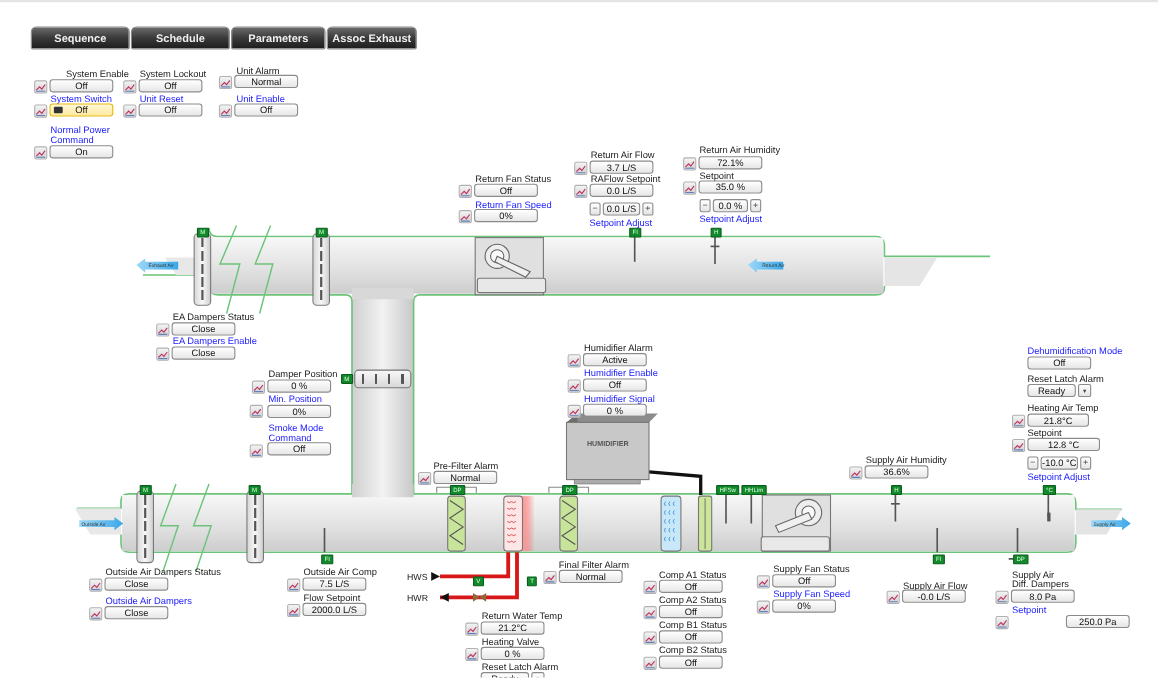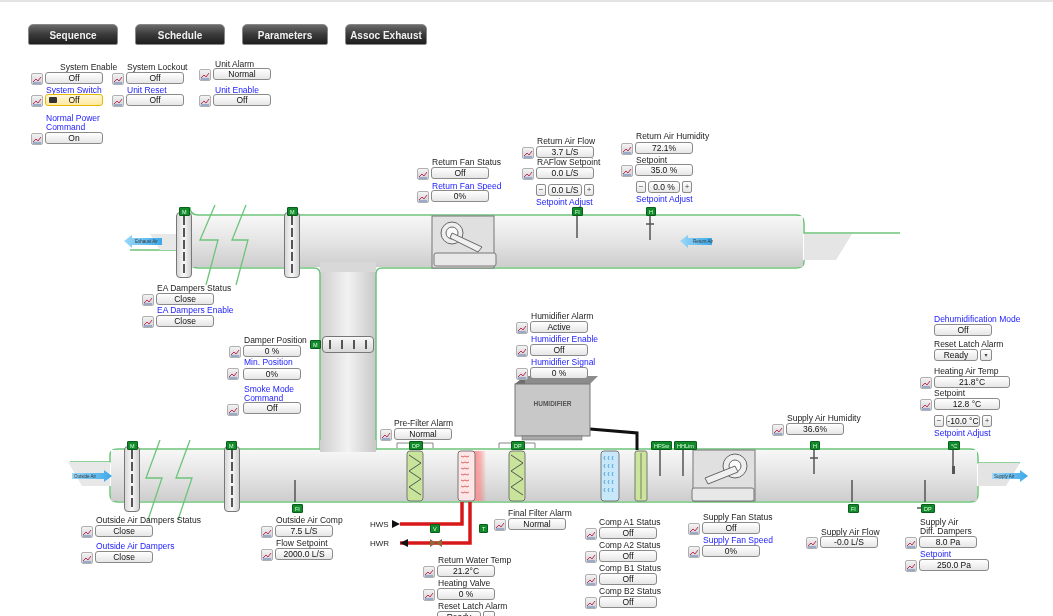--- a/index.html
+++ b/index.html
@@ -4,21 +4,21 @@
 <style>
   * { box-sizing: border-box; }
   html, body { margin: 0; padding: 0; }
   body {
     width: 1053px; height: 616px; overflow: hidden; position: relative;
     background: #ffffff;
     font-family: "Liberation Sans", sans-serif;
     font-size: 8.5px; color: #222;
   }
   .topline { position: absolute; left: 0; top: 0; width: 1053px; height: 2px; background: #e4e4e4; }
-  .tabs { position: absolute; left: 28px; top: 24px; display: flex; gap: 17px; }
+  .tabs { position: absolute; left: 28px; top: 24px; display: flex; gap: 1px; }
   .tab {
     height: 21px; line-height: 21px; text-align: center; color: #f0f0f0;
     font-weight: bold; font-size: 10px;
     background: linear-gradient(#6a6a6a, #3a3a3a 50%, #1e1e1e);
     border: 1px solid #888; border-radius: 5px 5px 2px 2px; cursor: pointer;
   }
   .abs { position: absolute; }
   .lbl { position: absolute; white-space: nowrap; font-size: 8.5px; color: #222; line-height: 10px; }
   .lbl.blue { color: #1a1aff; }
   .val {
@@ -432,21 +432,21 @@
 <div class="lbl" style="left:934px;top:339px">Reset Latch Alarm</div>
 <div class="val" style="left:934px;top:349px;width:44px">Ready</div>
 <div class="step" style="left:980px;top:349px;width:12px"><span style="font-size:6px">▾</span></div>
 <div class="lbl" style="left:934px;top:366px">Heating Air Temp</div>
 <div class="trend" style="left:920px;top:377px">
     <svg width="10" height="10">
       <polyline points="1,8 4,5 6,7 9,3" fill="none" stroke="#c03060"></polyline>
       <polyline points="1,9 9,9" stroke="#6080c0"></polyline>
     </svg>
   </div>
-<div class="val" style="left:934px;top:376px;width:76px">21.8°C</div>
+<div class="val" style="left:934px;top:376px;width:56px">21.8°C</div>
 <div class="lbl" style="left:934px;top:388px">Setpoint</div>
 <div class="trend" style="left:920px;top:399px">
     <svg width="10" height="10">
       <polyline points="1,8 4,5 6,7 9,3" fill="none" stroke="#c03060"></polyline>
       <polyline points="1,9 9,9" stroke="#6080c0"></polyline>
     </svg>
   </div>
 <div class="val" style="left:934px;top:398px;width:66px">12.8 °C</div>
 <div class="step" style="left:934px;top:415px">−</div>
 <div class="val" style="left:946px;top:415px;width:34px">-10.0 °C</div>
@@ -548,21 +548,21 @@
     </svg>
   </div>
 <div class="val" style="left:919px;top:536px;width:58px">8.0 Pa</div>
 <div class="lbl blue" style="left:920px;top:549px">Setpoint</div>
 <div class="trend" style="left:905px;top:560px">
     <svg width="10" height="10">
       <polyline points="1,8 4,5 6,7 9,3" fill="none" stroke="#c03060"></polyline>
       <polyline points="1,9 9,9" stroke="#6080c0"></polyline>
     </svg>
   </div>
-<div class="val" style="left:919px;top:559px;width:70px">250.0  Pa</div>
+<div class="val" style="left:969px;top:559px;width:58px">250.0  Pa</div>
 
 <div class="lbl" style="left:96px;top:515px">Outside Air Dampers Status</div>
 <div class="trend" style="left:81px;top:526px">
     <svg width="10" height="10">
       <polyline points="1,8 4,5 6,7 9,3" fill="none" stroke="#c03060"></polyline>
       <polyline points="1,9 9,9" stroke="#6080c0"></polyline>
     </svg>
   </div>
 <div class="val" style="left:95px;top:525px;width:58px">Close</div>
 <div class="lbl blue" style="left:96px;top:541px">Outside Air Dampers</div>

